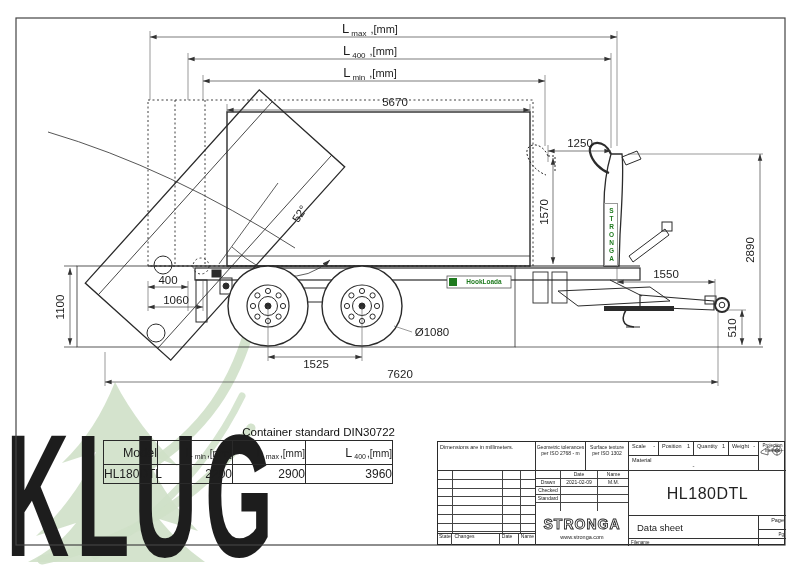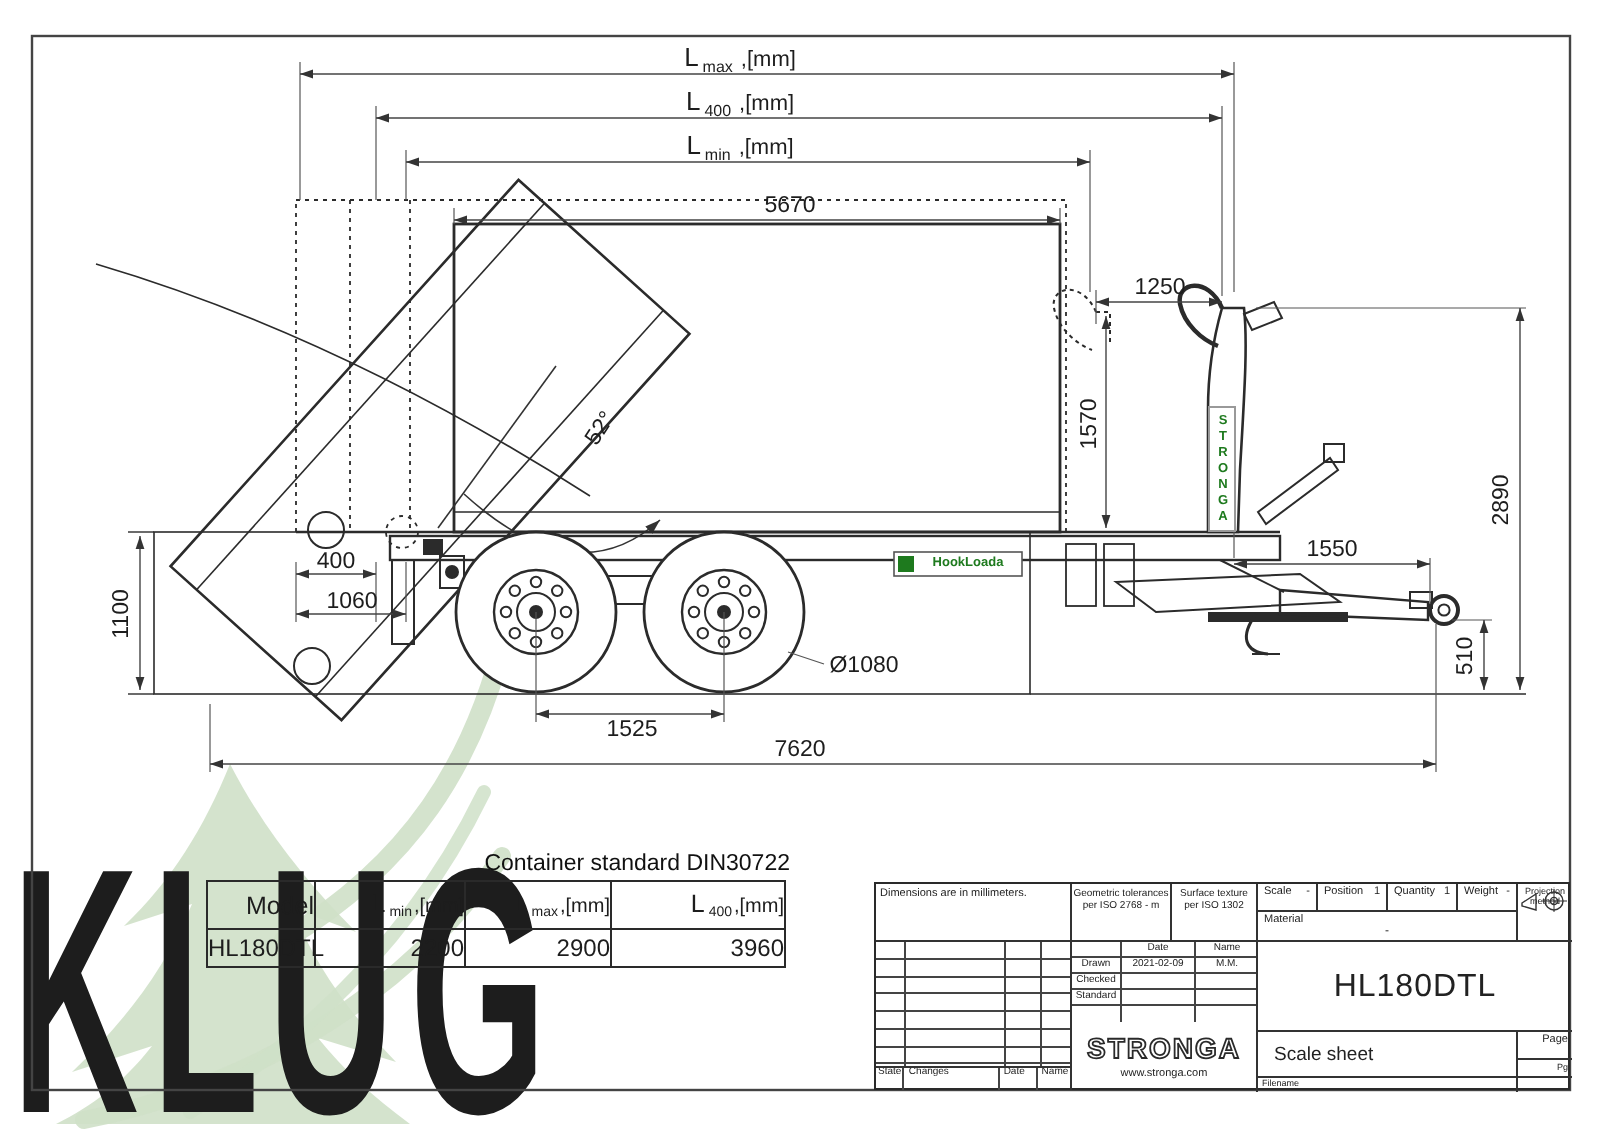--- a/index.html
+++ b/index.html
@@ -363,21 +363,21 @@
     <div class="c br bb" style="left:191px;top:14px;width:130px;height:15px;padding:1px 3px;">
       <span class="lbl">Material</span>
       <div style="text-align:center;font-size:6px;">-</div>
     </div>
 
     <div class="c bb" style="left:191px;top:29px;width:157px;height:45px;">
       <div class="bigmodel">HL180DTL</div>
     </div>
 
     <div class="c br bb doct" style="left:191px;top:74px;width:130px;height:23px;">
-      <span>Scale sheet</span>
+      <span>Data sheet</span>
     </div>
     <div class="c br" style="left:191px;top:97px;width:130px;height:7px;padding-left:2px;">
       <span style="font-size:4.5px;">Filename</span>
     </div>
     <div class="c bb" style="left:321px;top:74px;width:27px;height:14px;text-align:right;padding:1px 2px;">
       <span class="lbl">Page</span>
     </div>
     <div class="c bb" style="left:321px;top:88px;width:27px;height:9px;text-align:right;padding:1px 2px;">
       <span style="font-size:4.5px;">Pg</span>
     </div>

